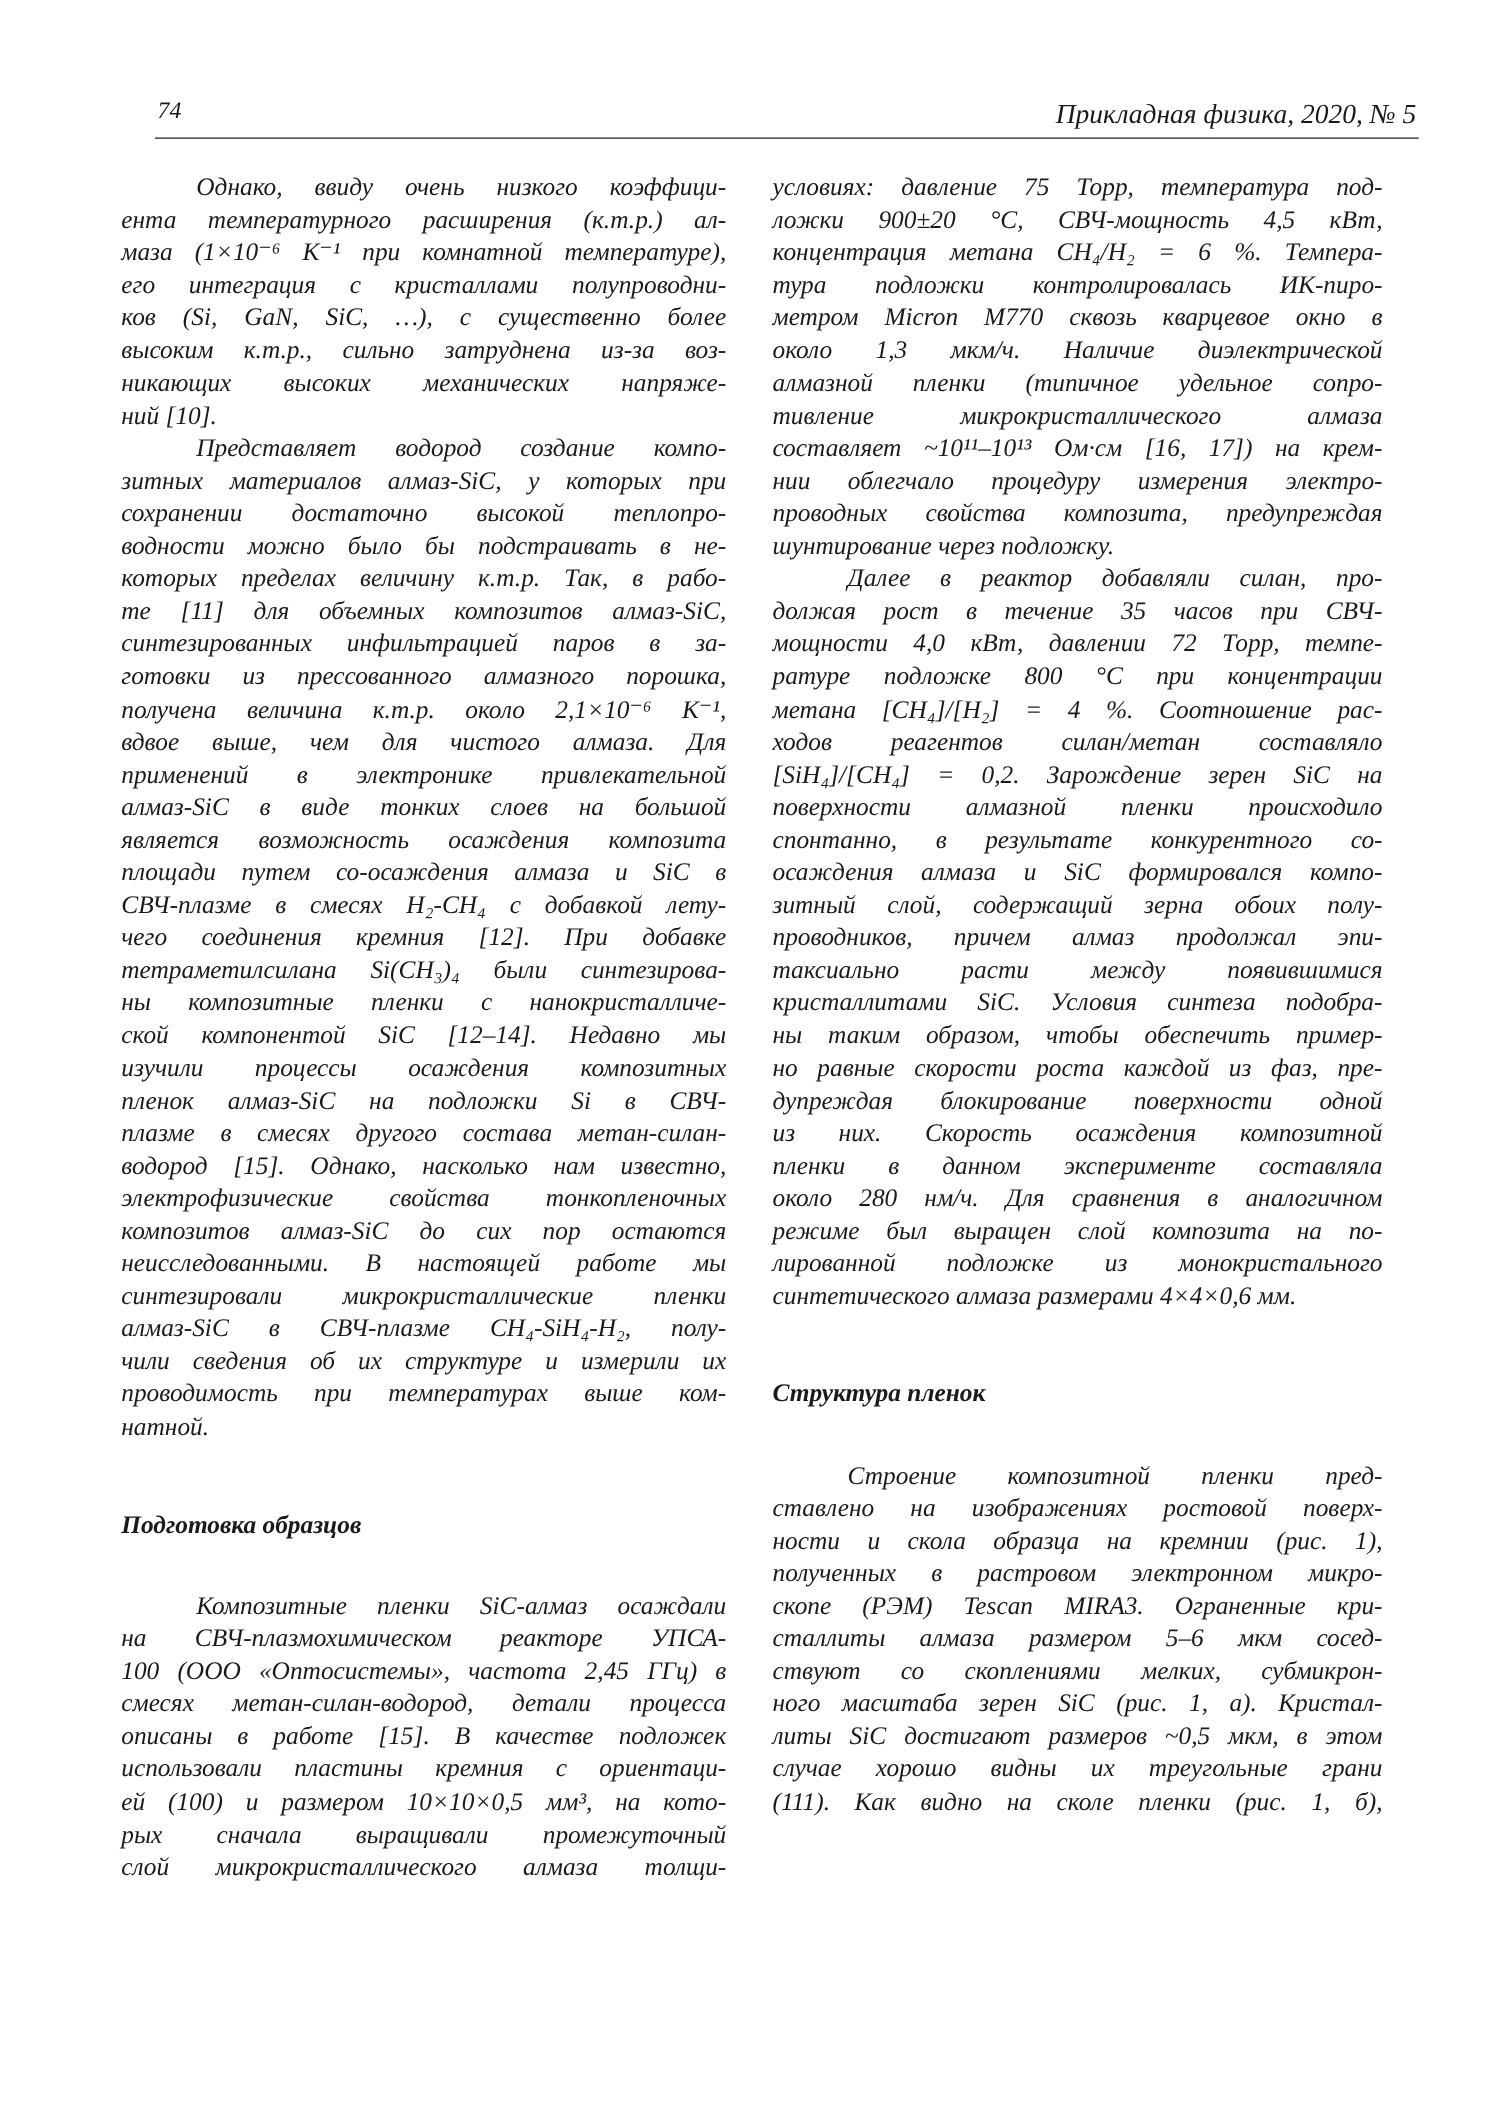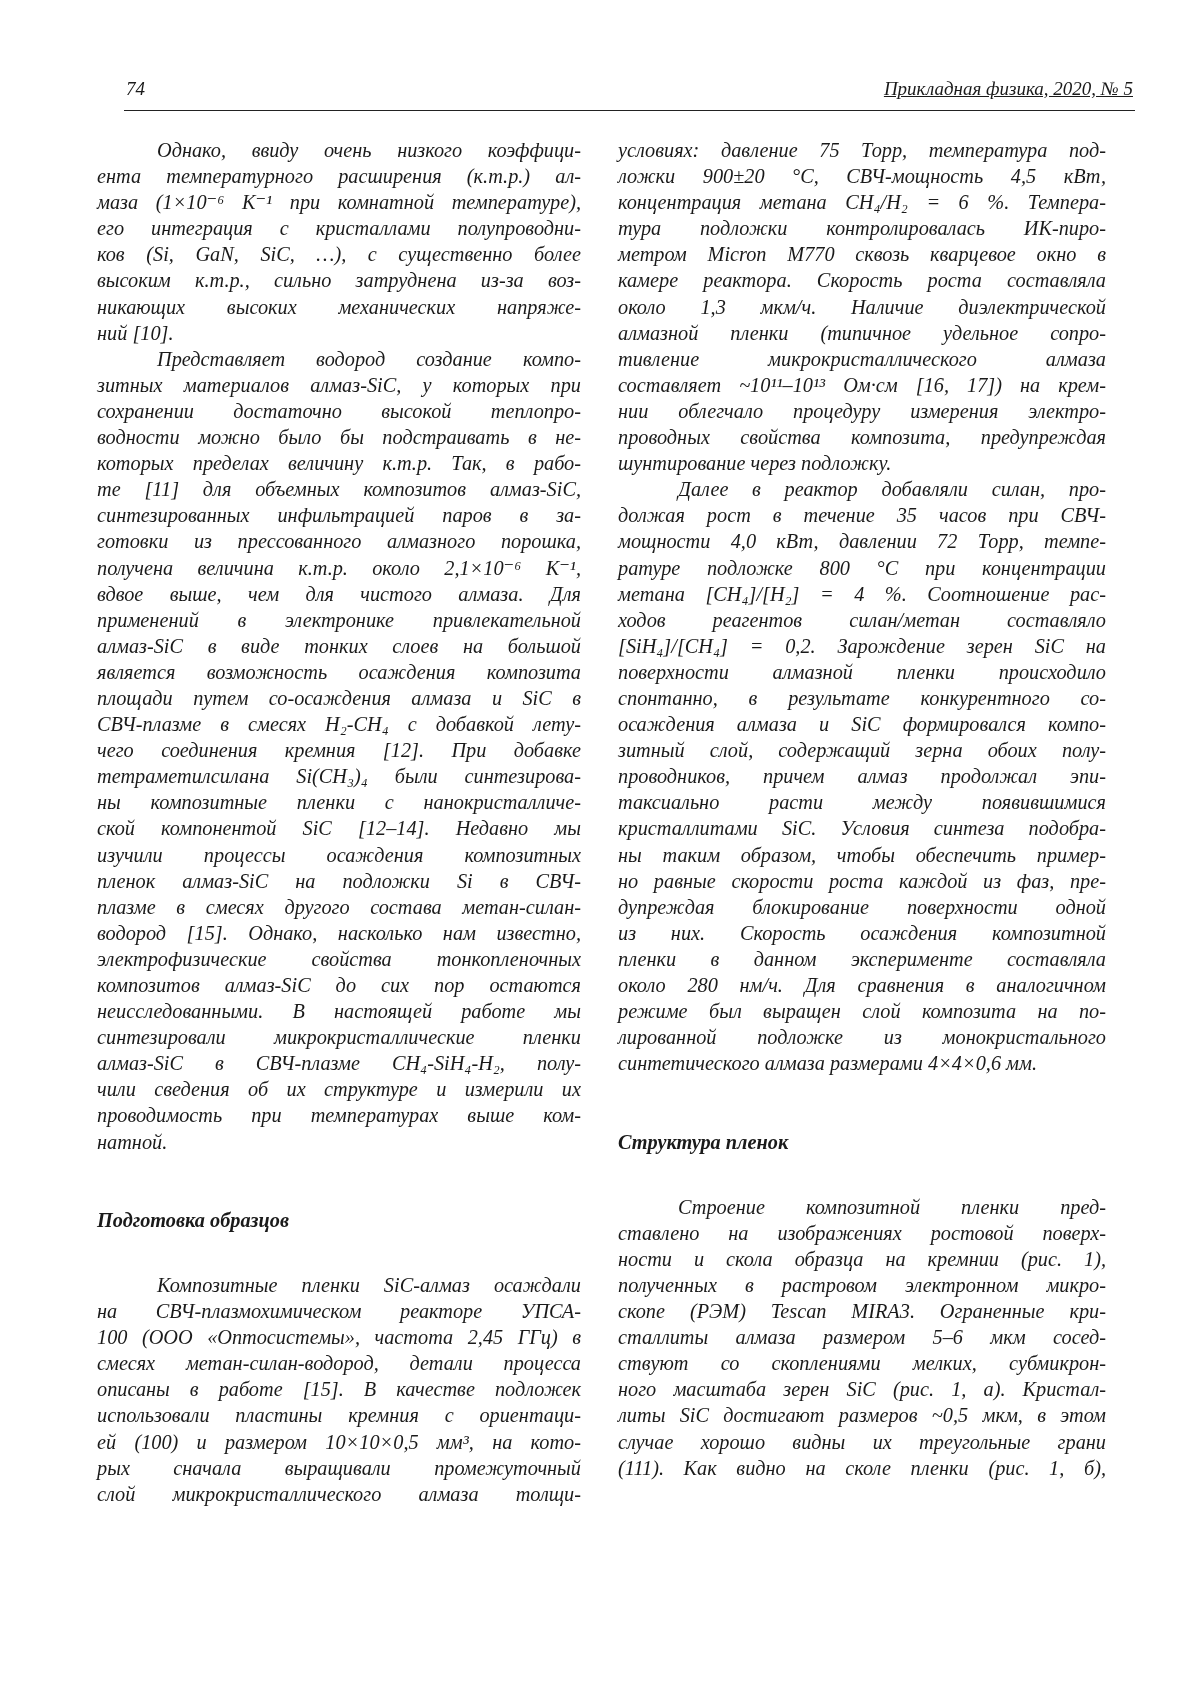--- a/index.html
+++ b/index.html
@@ -10,21 +10,21 @@
   }
   .header {
     position: absolute; left: 96px; top: 74px; width: 1011px; height: 36px;
     border-bottom: 1.5px solid #222;
     margin-left: 28px;
   }
   .page-num {
     position: absolute; left: 2px; top: 4px; font-style: italic; font-size: 19px;
   }
   .journal {
-    position: absolute; right: 2px; top: 4px; font-style: italic; font-size: 19px; text-decoration: underline;
+    position: absolute; right: 2px; top: 4px; font-style: italic; font-size: 22px;
   }
   .col {
     position: absolute; top: 137px; font-size: 20.3px; line-height: 26.1px; font-style: italic;
   }
   .col.left { left: 97px; width: 484px; }
   .col.right { left: 618px; width: 488px; }
   .line {
     display: block; white-space: nowrap; text-align: justify; text-align-last: justify;
     height: 26.1px; overflow: visible;
   }
@@ -105,21 +105,20 @@
     </div>
 </div>
 
 <div class="col right">
   <div>
       <span class="line">условиях: давление 75 Торр, температура под-</span>
       <span class="line">ложки 900±20 °C, СВЧ-мощность 4,5 кВт,</span>
       <span class="line">концентрация метана CH₄/H₂ = 6 %. Темпера-</span>
       <span class="line">тура подложки контролировалась ИК-пиро-</span>
       <span class="line">метром Micron M770 сквозь кварцевое окно в</span>
-      <span class="line">камере реактора. Скорость роста составляла</span>
       <span class="line">около 1,3 мкм/ч. Наличие диэлектрической</span>
       <span class="line">алмазной пленки (типичное удельное сопро-</span>
       <span class="line">тивление микрокристаллического алмаза</span>
       <span class="line">составляет ~10¹¹–10¹³ Ом·см [16, 17]) на крем-</span>
       <span class="line">нии облегчало процедуру измерения электро-</span>
       <span class="line">проводных свойства композита, предупреждая</span>
       <span class="line last">шунтирование через подложку.</span>
     </div>
   <div>
       <span class="line indent">Далее в реактор добавляли силан, про-</span>

